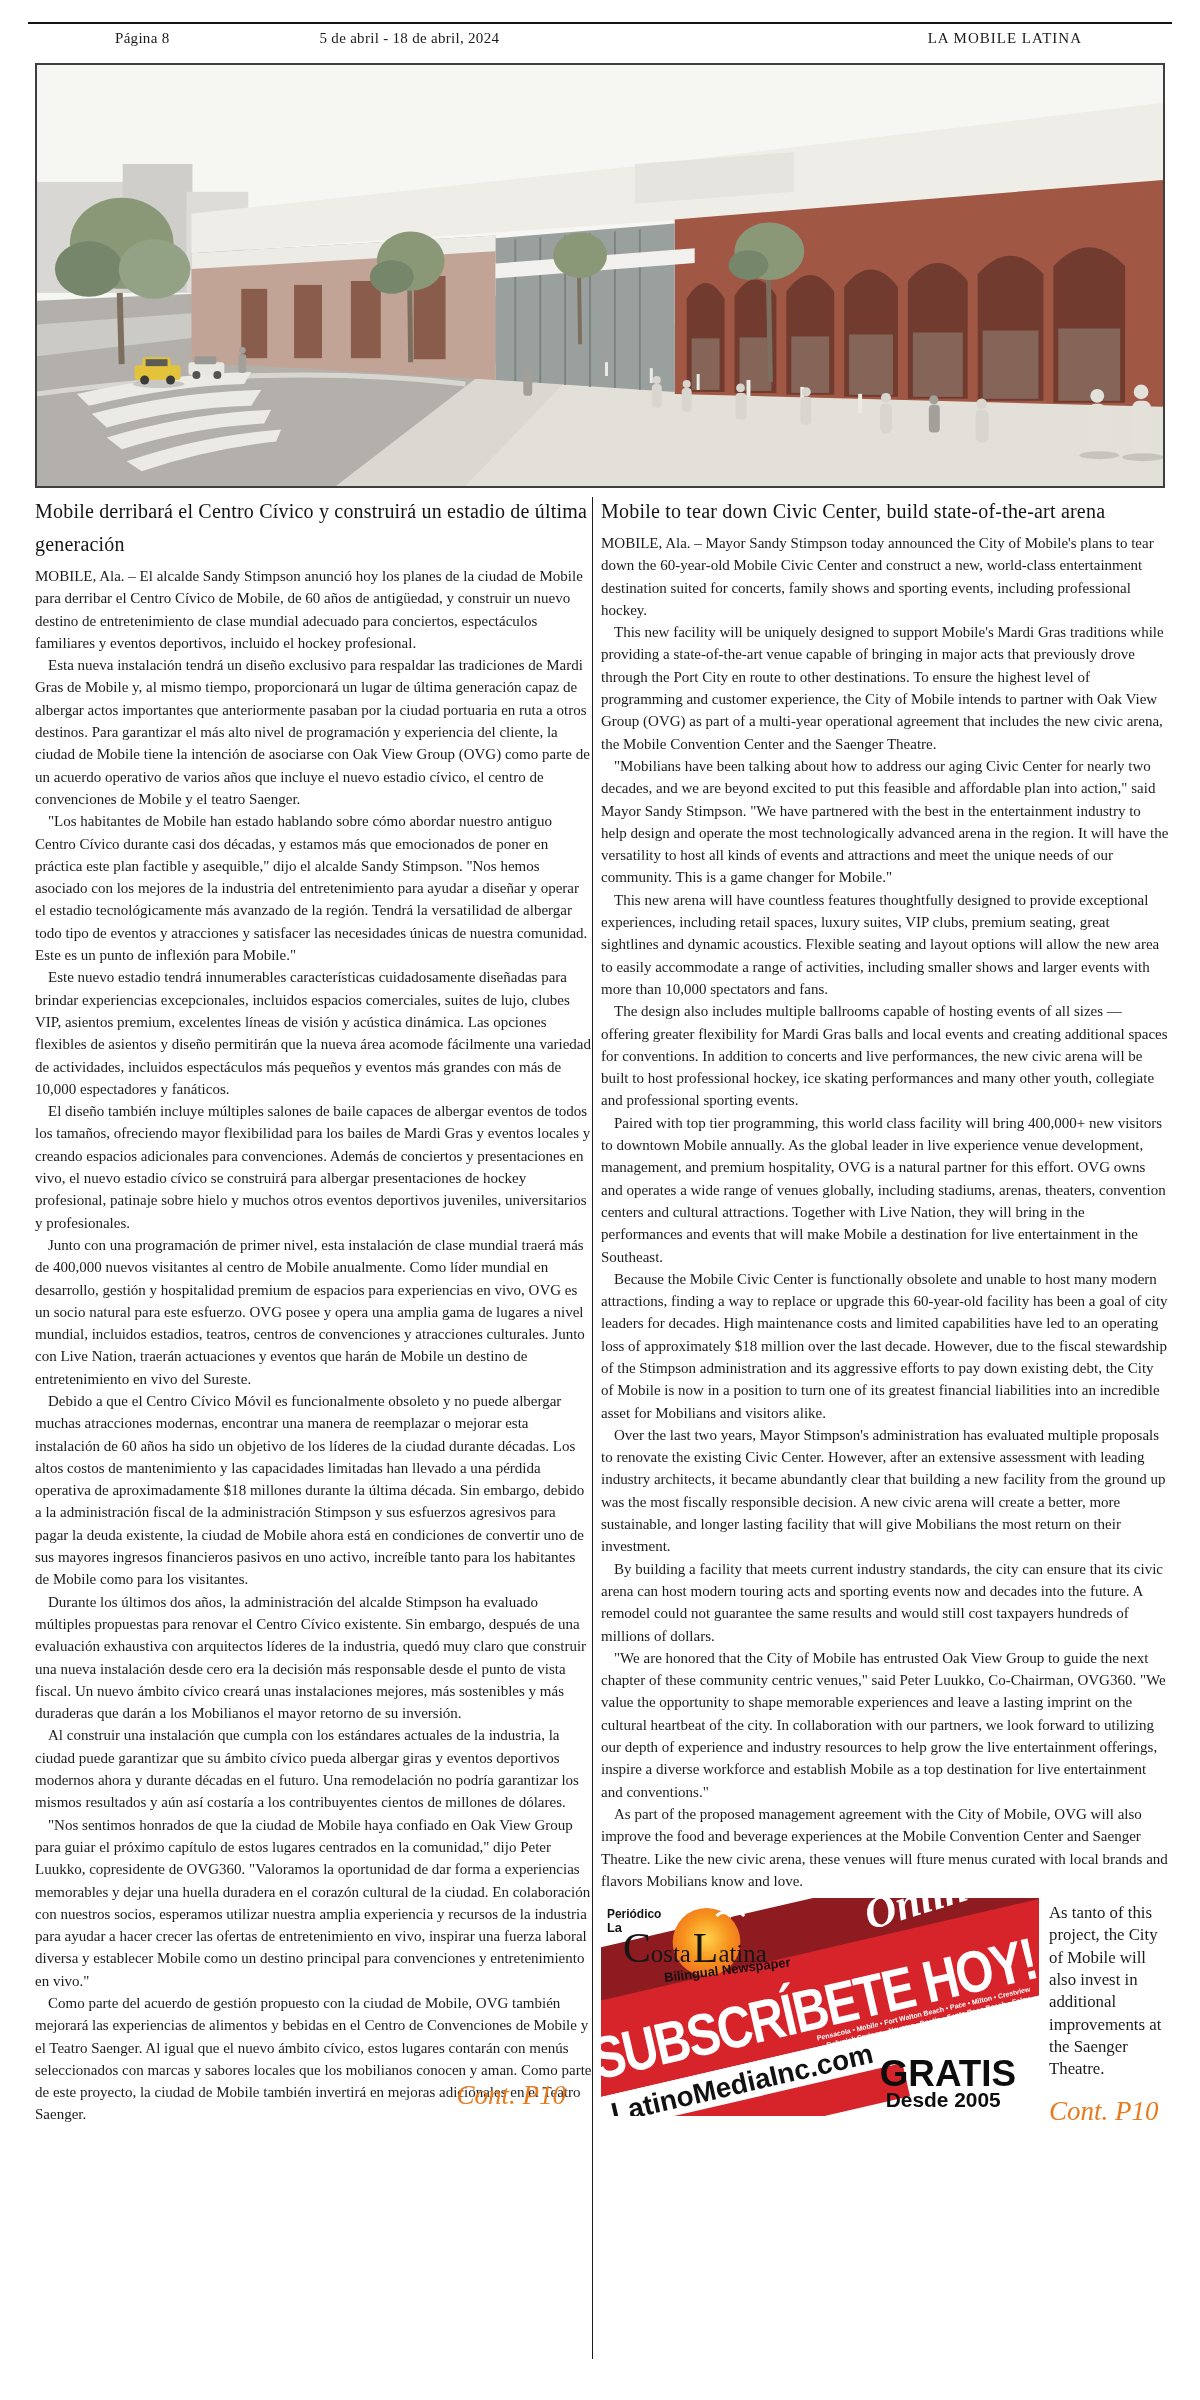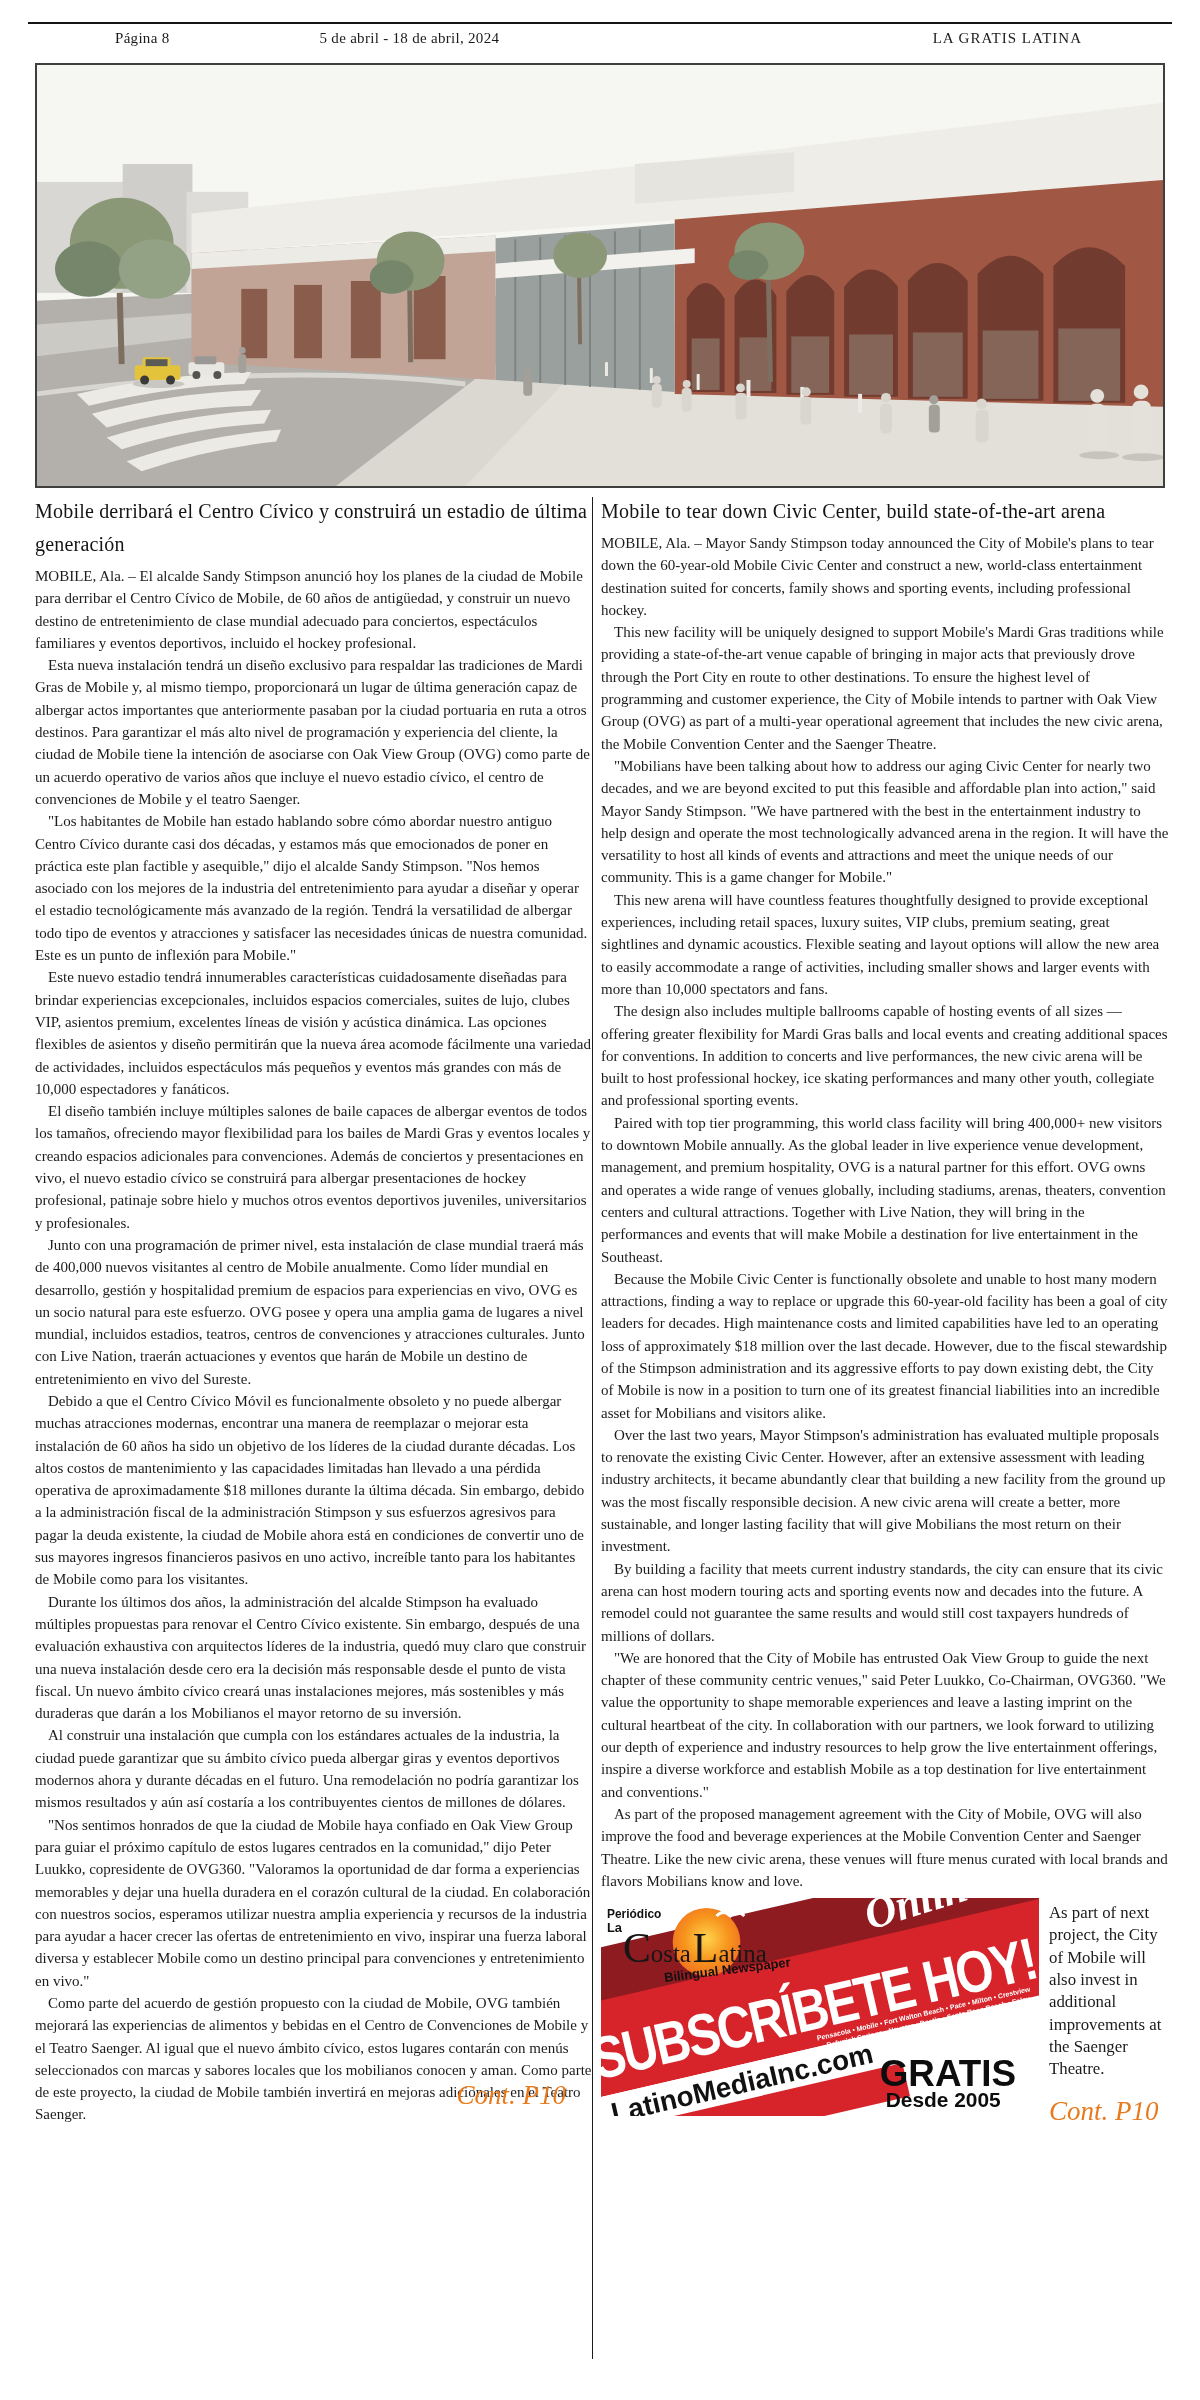--- a/index.html
+++ b/index.html
@@ -35,21 +35,21 @@
 </head>
 <body>
 
 <div class="page">
 
   <div class="top-rule"></div>
 
   <header class="masthead">
     <span class="pg">Página 8</span>
     <span class="dt">5 de abril - 18 de abril, 2024</span>
-    <span class="pub">LA GRATIS LATINA</span>
+    <span class="pub">LA MOBILE LATINA</span>
   </header>
 
   <figure class="photo">
     <svg viewBox="0 0 1130 425" preserveAspectRatio="none">
       <rect width="1130" height="425" fill="#f6f6f3"></rect>
 
       <g>
         <rect x="0" y="118" width="92" height="112" fill="#d8d7d3"></rect>
         <rect x="86" y="100" width="70" height="130" fill="#cfcecb"></rect>
         <rect x="150" y="128" width="62" height="102" fill="#dddcd8"></rect>
@@ -266,19 +266,19 @@
               </text>
               <text x="64" y="84" font-family="Liberation Sans, sans-serif" font-weight="bold" font-size="13" fill="#111" transform="rotate(-7 64 84)">Bilingual Newspaper</text>
             </g>
             <g>
               <text x="280" y="188" font-family="Liberation Sans, sans-serif" font-weight="bold" font-size="37" fill="#0d0d0d">GRATIS</text>
               <text x="286" y="209" font-family="Liberation Sans, sans-serif" font-weight="bold" font-size="21" fill="#0d0d0d">Desde 2005</text>
             </g>
           </svg>
         </div>
         <div class="side">
-          <p class="side-note">As part of next project, the City of Mobile will also invest in additional improvements at the Saenger Theatre.</p>
+          <p class="side-note">As tanto of this project, the City of Mobile will also invest in additional improvements at the Saenger Theatre.</p>
           <div class="cont cont-en">Cont. P10</div>
         </div>
       </div>
     </article>
   </div>
 </div>
 
 </body></html>

